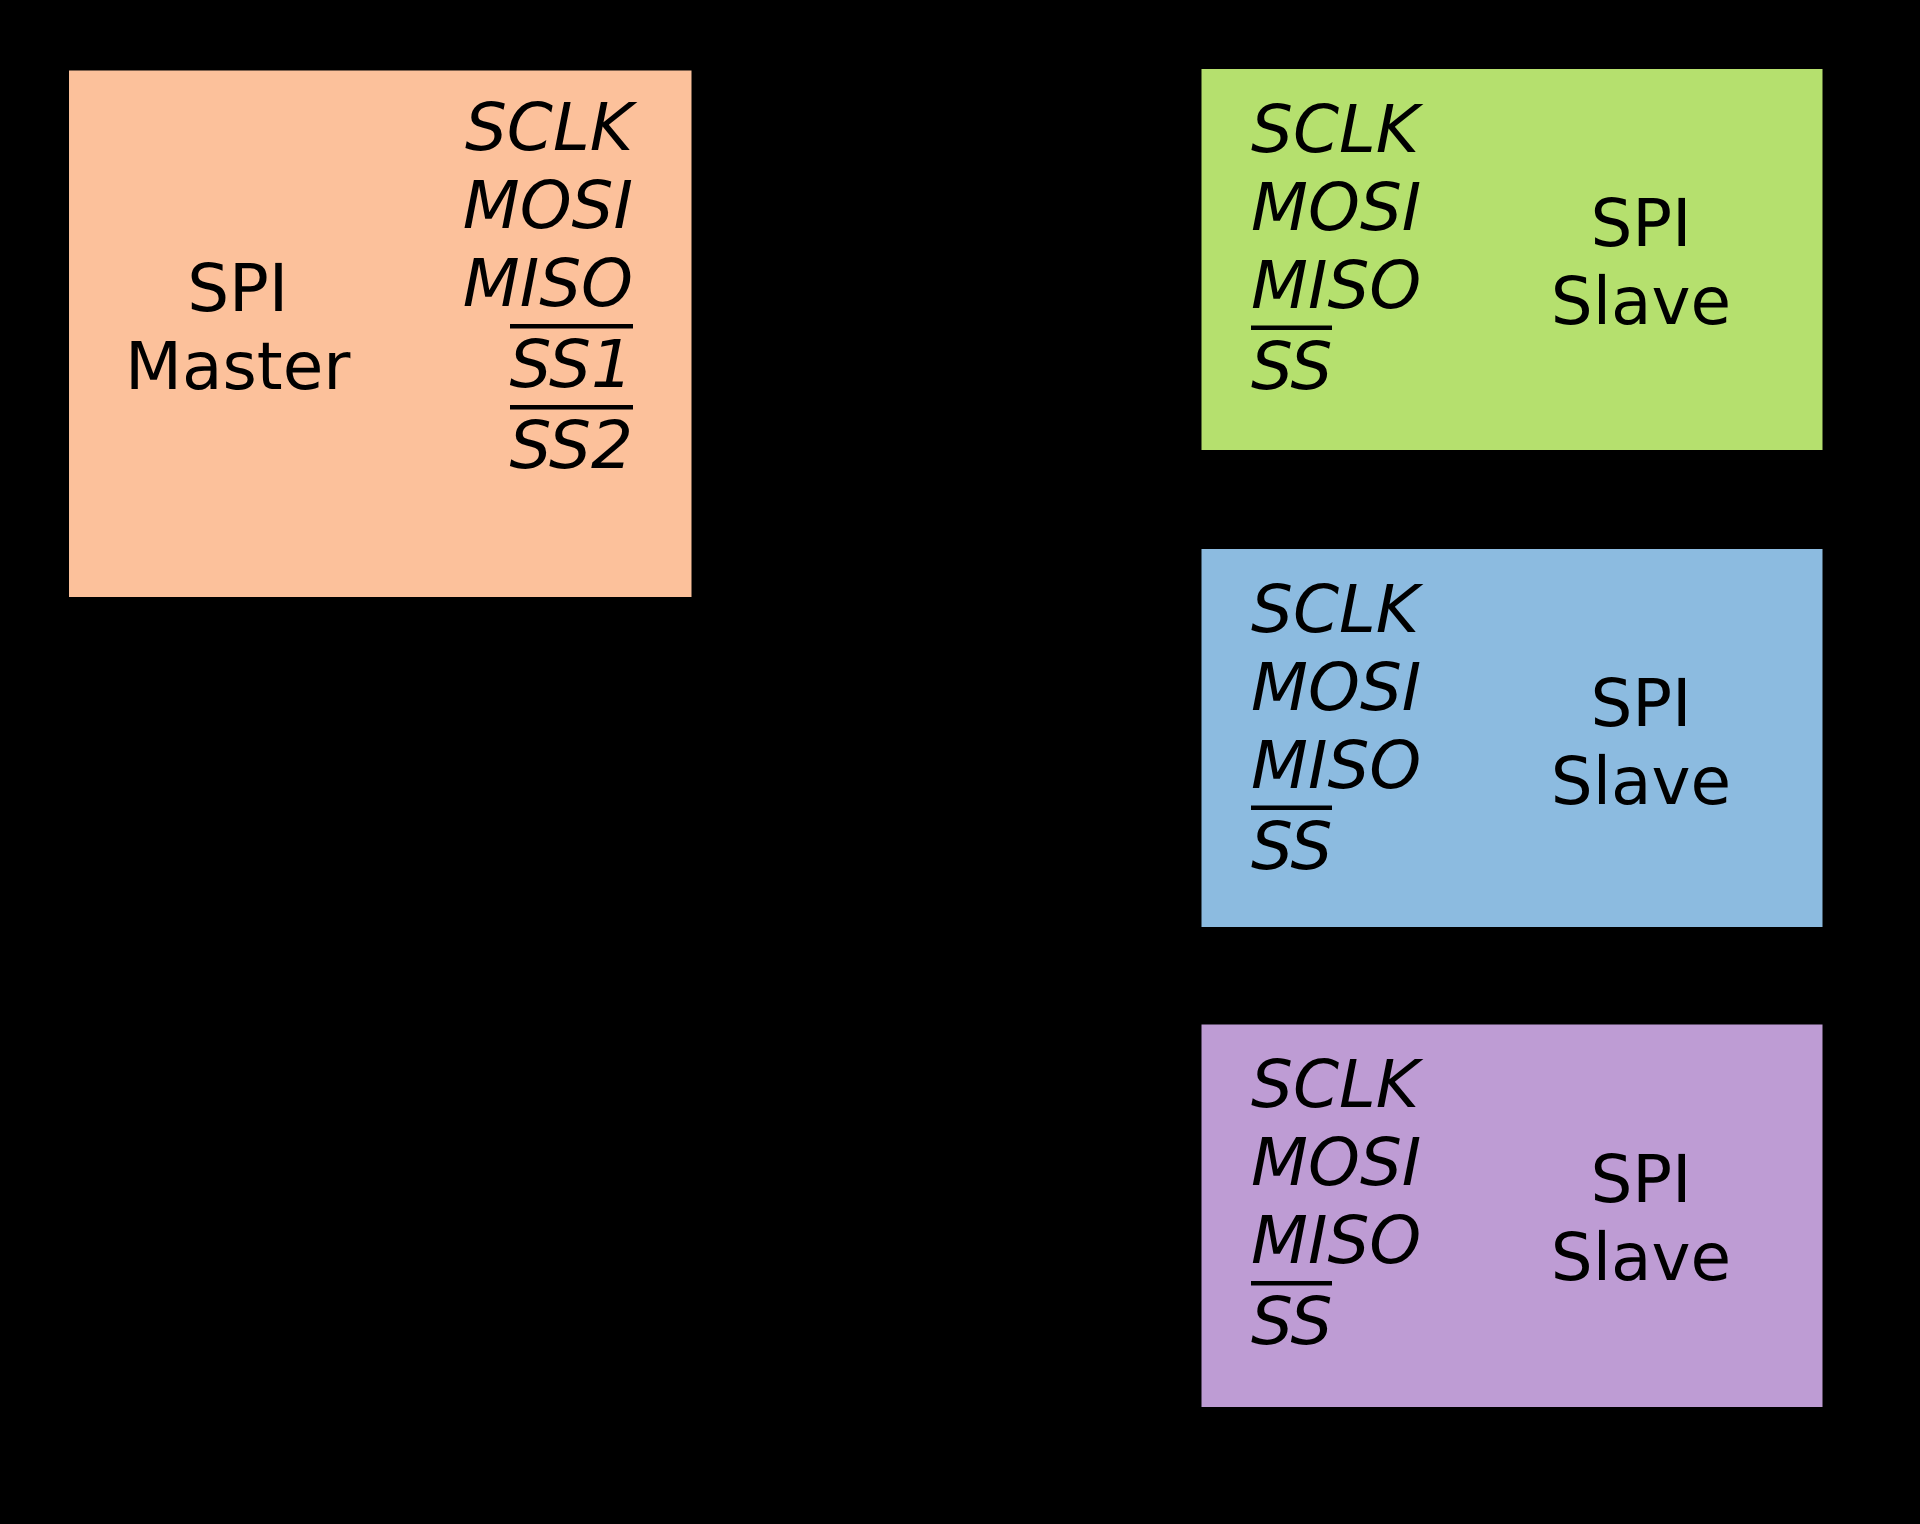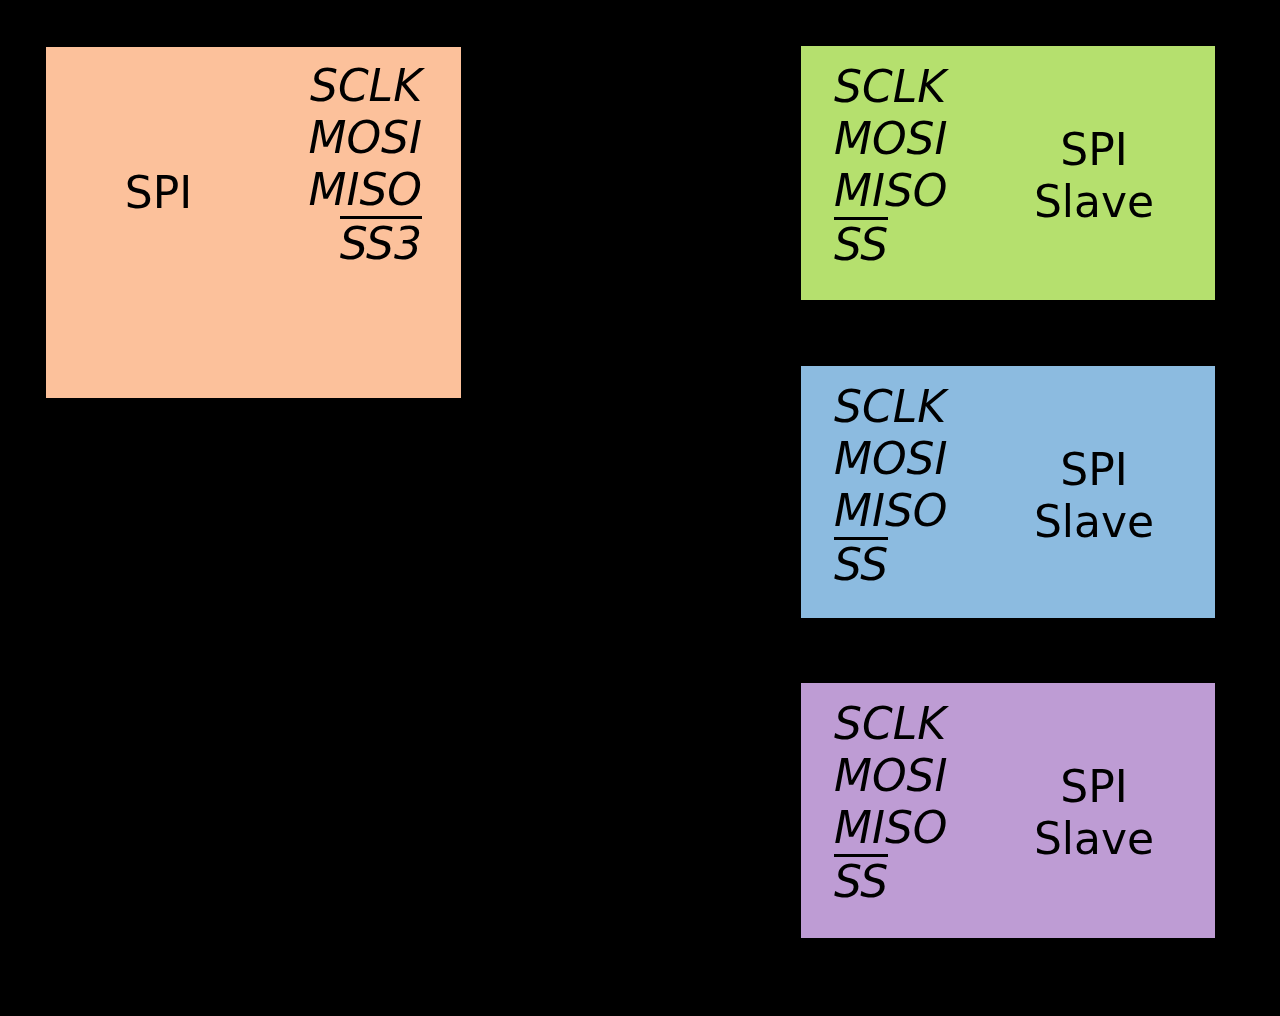--- a/index.html
+++ b/index.html
@@ -110,27 +110,29 @@
 </style>
 </head>
 <body>
 
 <div id="canvas">
 
   <div class="block" id="master-block" style="background: rgb(252, 193, 155);">
 
     <div id="master-title">
       <span class="tline">SPI</span>
+      <span class="tline">Master</span>
     </div>
 
     <div id="master-pins">
         <span class="pin"><span>SCLK</span></span>
         <span class="pin"><span>MOSI</span></span>
         <span class="pin"><span>MISO</span></span>
-        <span class="pin"><span class="overbar">SS3</span></span>
+        <span class="pin"><span class="overbar">SS1</span></span>
+        <span class="pin"><span class="overbar">SS2</span></span>
       </div>
   </div>
 
   <div class="block slave-block" id="slave-1" style="background: rgb(181, 224, 110);">
     <div class="slave-pins">
         <span class="pin"><span>SCLK</span></span>
         <span class="pin"><span>MOSI</span></span>
         <span class="pin"><span>MISO</span></span>
         <span class="pin"><span class="overbar">SS</span></span>
       </div>

